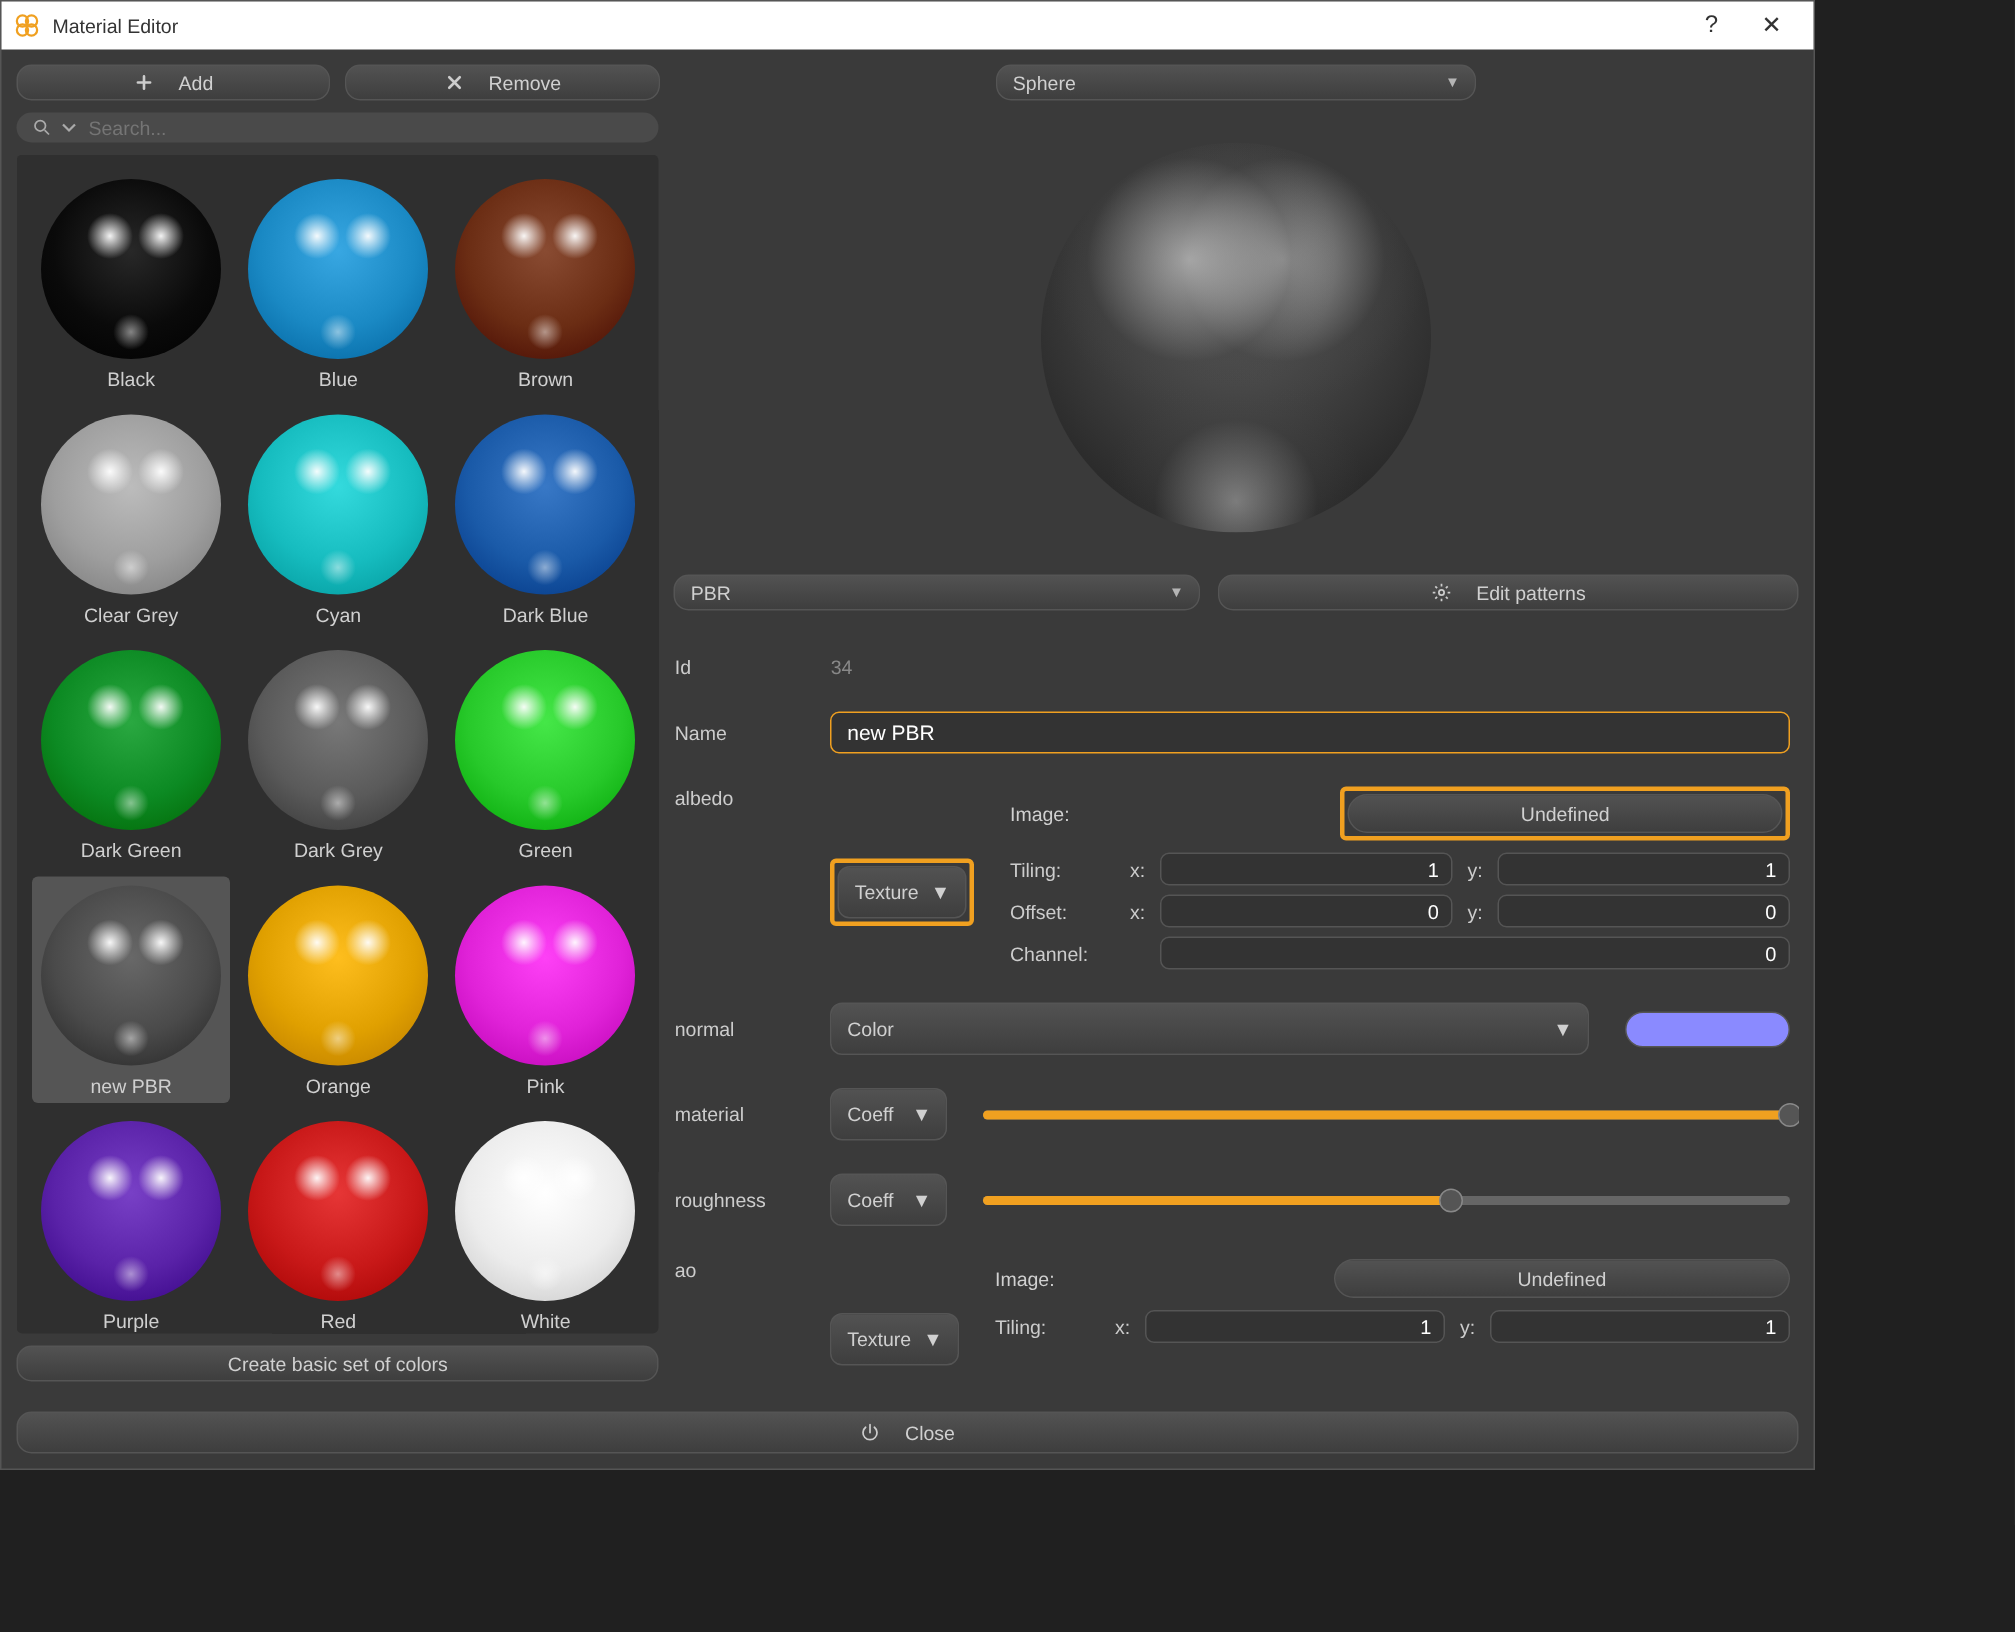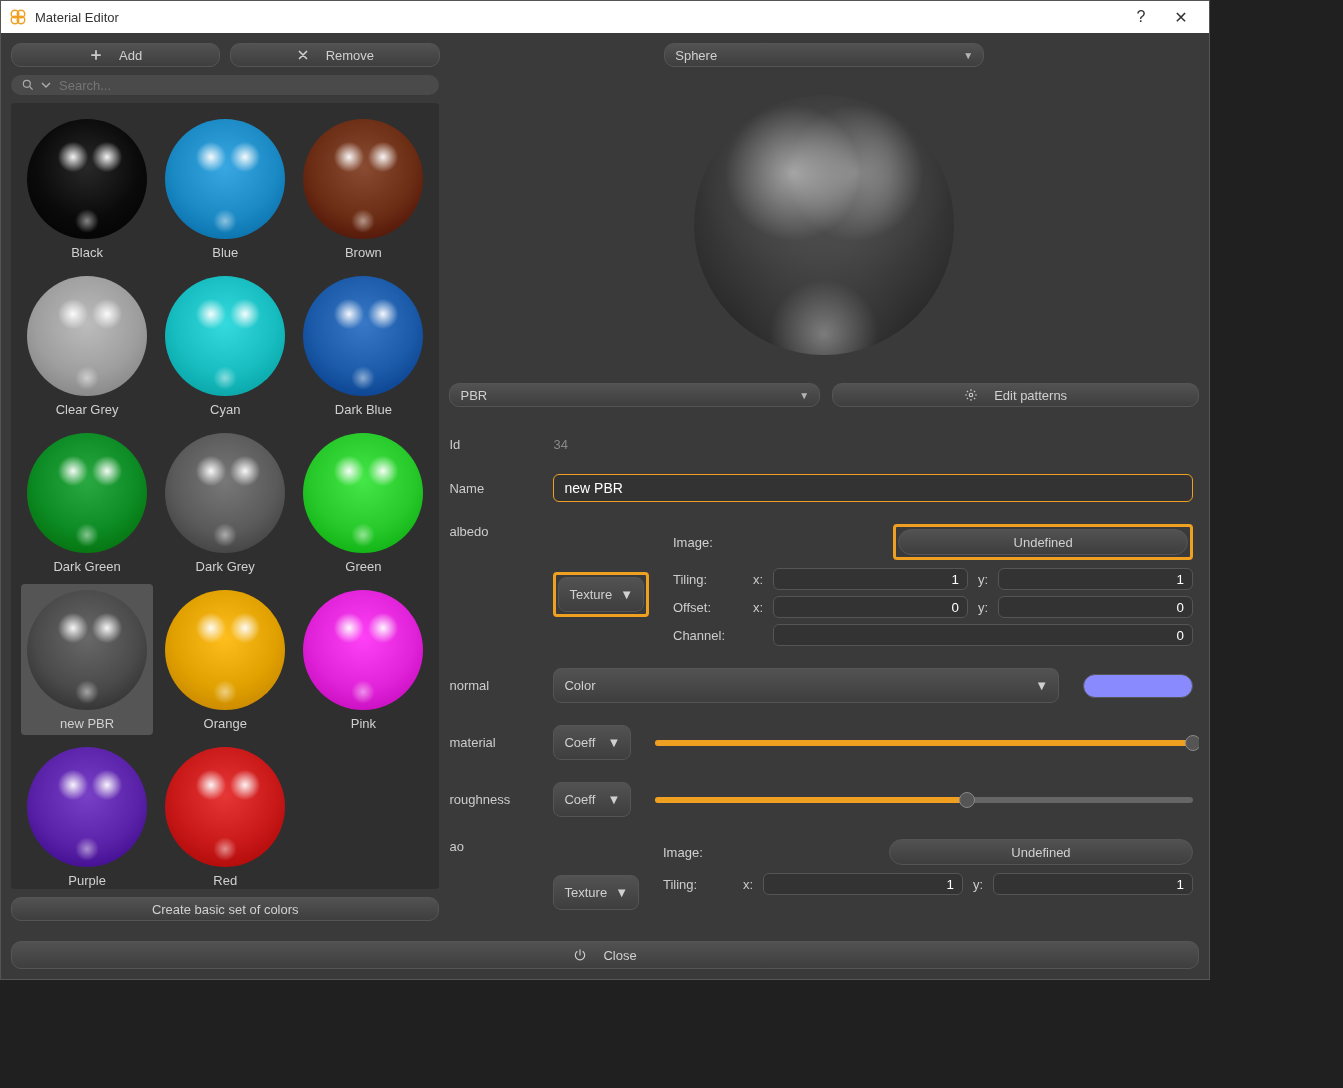--- a/index.html
+++ b/index.html
@@ -27,21 +27,21 @@
   .titlebar .win-btn { width:40px; text-align:center; font-size:16px; color:#333; cursor:pointer;}
   
   .main { flex:1; display:flex; min-height:0; padding:10px; gap:10px;}
   .pane-left { width:480px; display:flex; flex-direction:column; gap:8px; min-height:0;}
   .pane-right { flex:1; display:flex; flex-direction:column; gap:8px; min-height:0;}
   
   .btn {
     background:linear-gradient(var(--btn-grad-top), var(--btn-grad-bot));
     border:1px solid #555; border-radius:10px; color:var(--fg);
     height:24px; display:inline-flex; align-items:center; justify-content:center; gap:16px;
-    padding:0 8px; cursor:pointer; font-size:13px;
+    padding:0 28px; cursor:pointer; font-size:13px;
   }
   .btn.wide { flex:1; }
   .btn.full { width:100%; }
   .btn-row { display:flex; gap:10px; }
   .search-row { display:flex; align-items:center; background:var(--btn); border-radius:10px; height:20px; padding:0 10px; gap:6px;}
   .search-row input { flex:1; background:transparent; border:none; outline:none; color:var(--fg); font-size:13px;}
   
   .grid-wrap { flex:1; overflow:auto; background:var(--bg-darker); border-radius:4px; position:relative;}
   .grid-wrap::-webkit-scrollbar, .props-scroll::-webkit-scrollbar { width:8px;}
   .grid-wrap::-webkit-scrollbar-thumb, .props-scroll::-webkit-scrollbar-thumb { background:#666; border-radius:4px;}
@@ -261,20 +261,28 @@
               <div class="mat-label">Purple</div>
             </div>
             <div class="mat-cell">
               <div class="swatch" style="background: radial-gradient(circle at 50% 40%, rgb(230, 54, 54), rgb(200, 24, 24) 55%, rgb(160, 0, 0) 100%);">
                 <div class="hl1"></div>
                 <div class="hl2"></div>
                 <div class="hl3"></div>
               </div>
               <div class="mat-label">Red</div>
             </div>
+            <div class="mat-cell">
+              <div class="swatch" style="background: radial-gradient(circle at 50% 40%, rgb(255, 255, 255), rgb(236, 236, 236) 55%, rgb(196, 196, 196) 100%);">
+                <div class="hl1"></div>
+                <div class="hl2"></div>
+                <div class="hl3"></div>
+              </div>
+              <div class="mat-label">White</div>
+            </div>
           </div>
       </div>
       <div class="btn full">
         <span>Create basic set of colors</span>
       </div>
     </div>
 
     <div class="pane-right">
       <div class="preview-dd-row">
         <div class="dd" style="min-width:320px">

